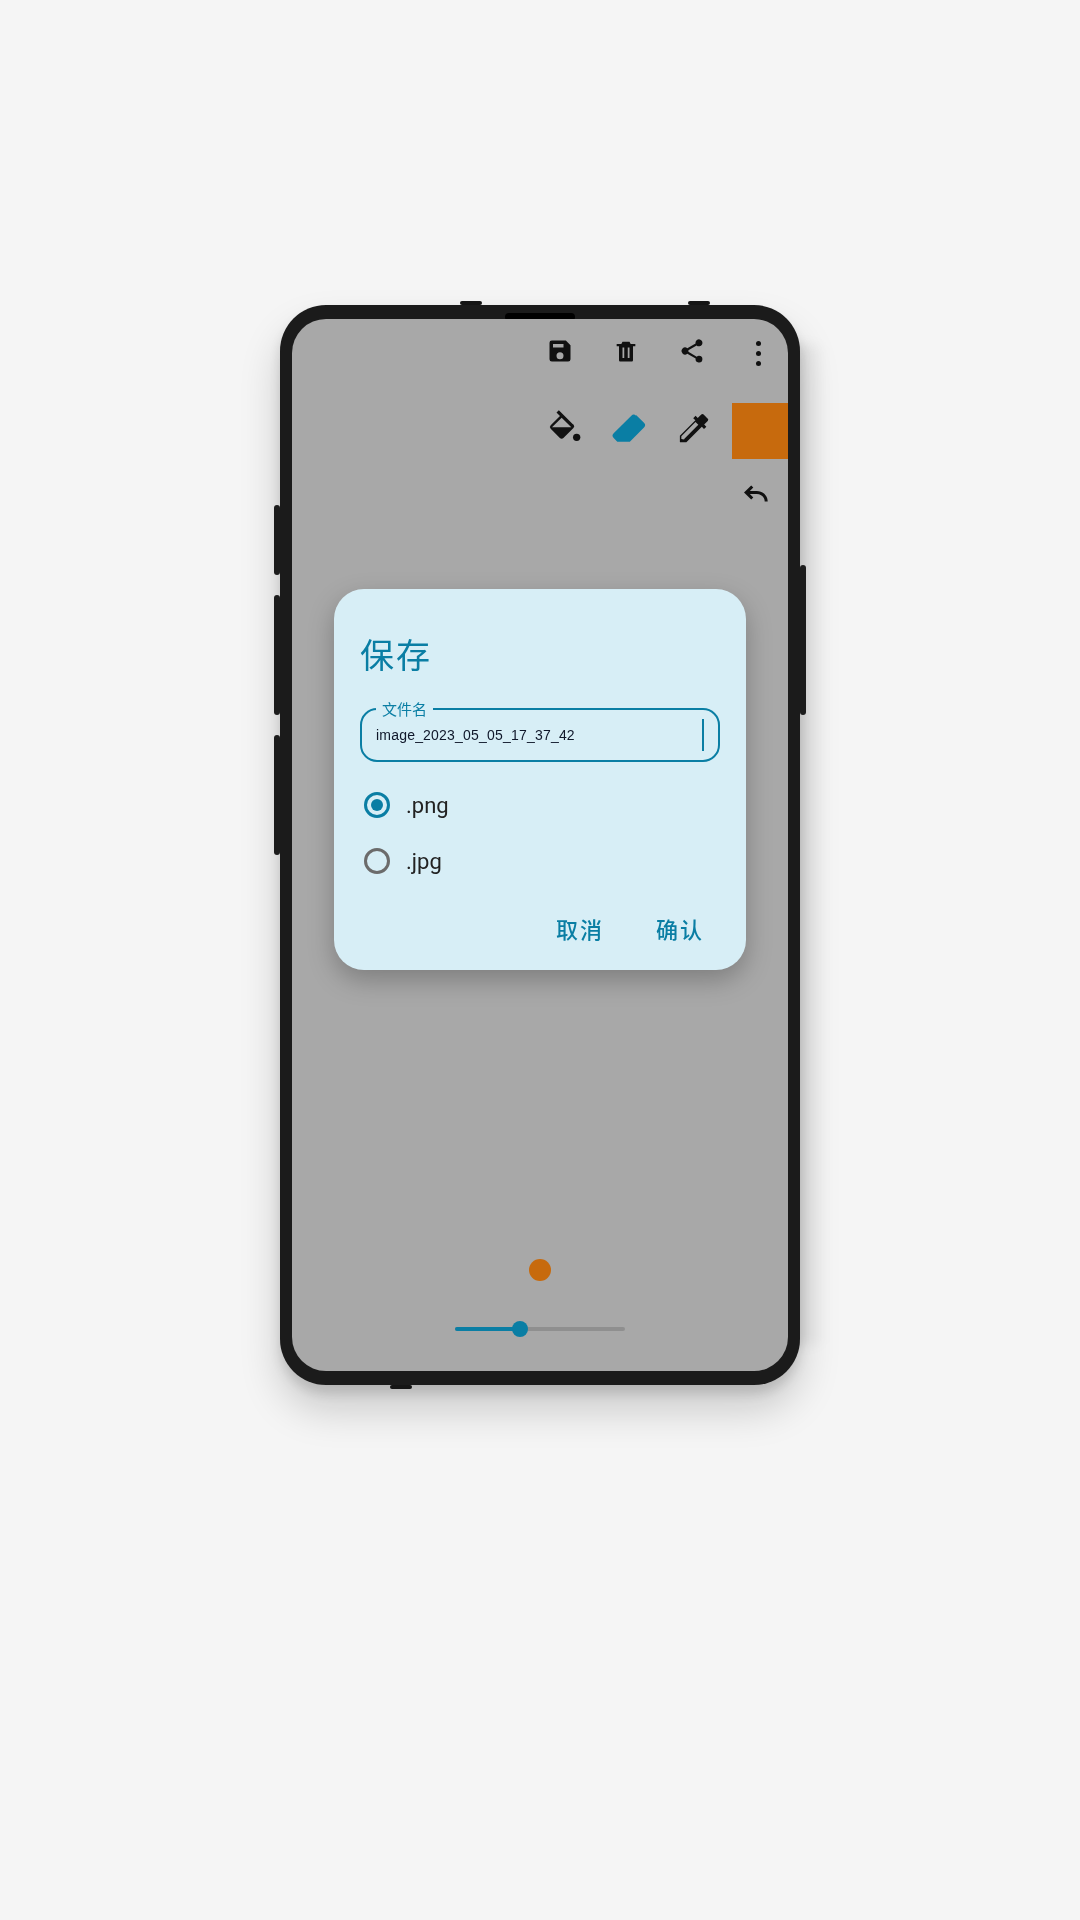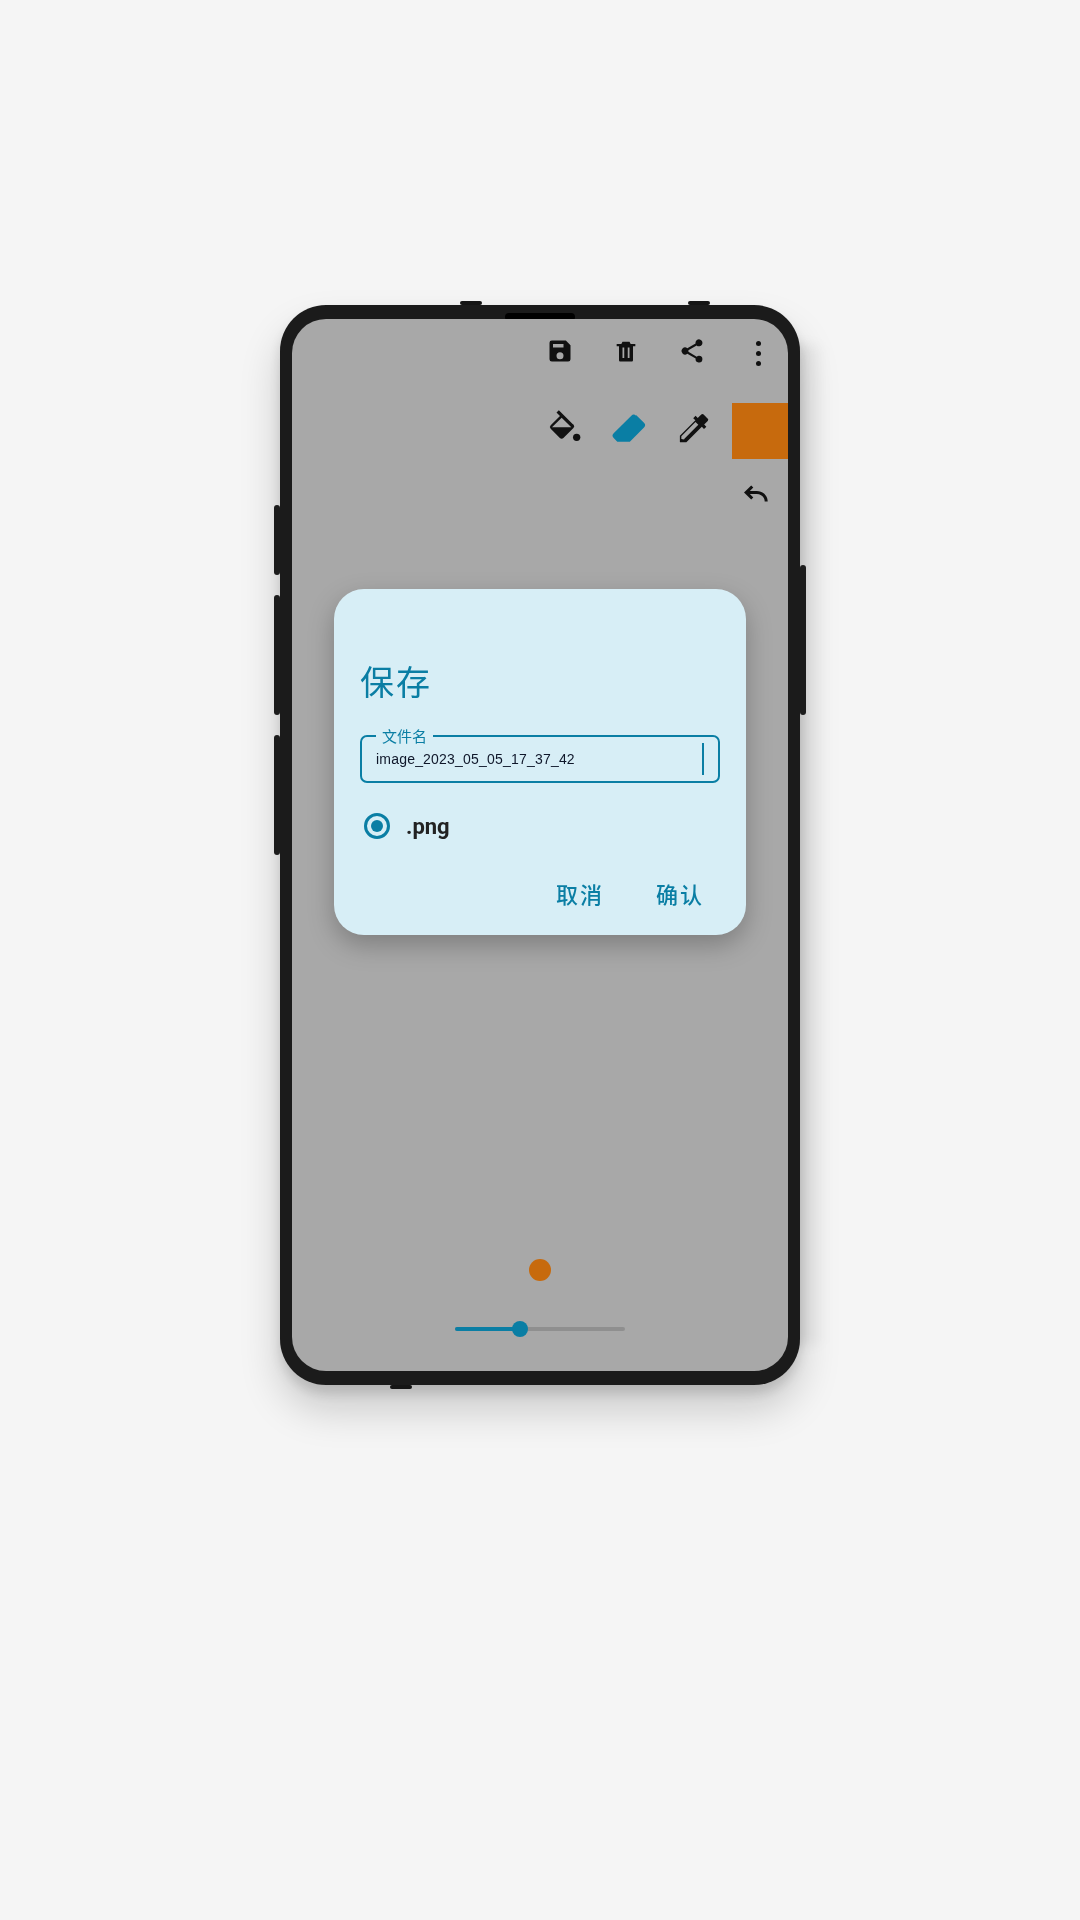--- a/index.html
+++ b/index.html
@@ -109,27 +109,26 @@
     border-radius:30px;
     padding:40px 26px 26px 26px;
     box-shadow:0 10px 26px rgba(0,0,0,0.25);
   }
   .dialog-title{
     color:#0a7ea4;
     font-size:34px;
     font-weight:400;
     margin-bottom:30px;
     letter-spacing:2px;
-    margin-top:27px;
   }
   .field-wrap{
     position:relative;
     border:2px solid #0a7ea4;
-    border-radius:7px;
-    height:48px;
+    border-radius:17px;
+    height:54px;
     display:flex; align-items:center;
     padding:0 14px;
     margin-bottom:30px;
   }
   .field-legend{
     position:absolute; top:-12px; left:14px;
     background:#d7eef6;
     padding:0 6px;
     color:#0a7ea4;
     font-size:15px;
@@ -149,21 +148,21 @@
   .radio-row{display:flex;align-items:center;gap:16px;cursor:pointer;}
   .radio-outline{
     width:26px;height:26px;border-radius:50%;
     border:3px solid #6b6b6b;
     display:flex;align-items:center;justify-content:center;
     flex-shrink:0;
   }
   .radio-row.selected .radio-outline{border-color:#0a7ea4;}
   .radio-inner{width:12px;height:12px;border-radius:50%;background:#0a7ea4;display:none;}
   .radio-row.selected .radio-inner{display:block;}
-  .radio-label{font-size:22px;color:#222;font-weight:bold;}
+  .radio-label{font-size:22px;color:#222;}
 
   .dialog-actions{display:flex;justify-content:flex-end;gap:52px;padding-right:16px;}
   .dlg-btn{color:#0a7ea4;font-size:22px;font-weight:500;letter-spacing:2px;cursor:pointer;text-align:center;}
 </style>
 </head>
 <body>
 
 <div class="phone">
   <div class="notch"></div>
   <div class="side-btn side-left-1"></div>
@@ -256,20 +255,24 @@
         <div class="caret"></div>
       </div>
 
       <div class="radio-group">
         <div class="radio-row selected">
           <div class="radio-outline">
               <div class="radio-inner"></div>
             </div>
           <div class="radio-label">.png</div>
         </div>
+        <div class="radio-row">
+          <div class="radio-outline"></div>
+          <div class="radio-label">.jpg</div>
+        </div>
       </div>
 
       <div class="dialog-actions">
         <div class="dlg-btn">取消</div>
         <div class="dlg-btn">确认</div>
       </div>
     </div>
 
   </div>
 </div>

